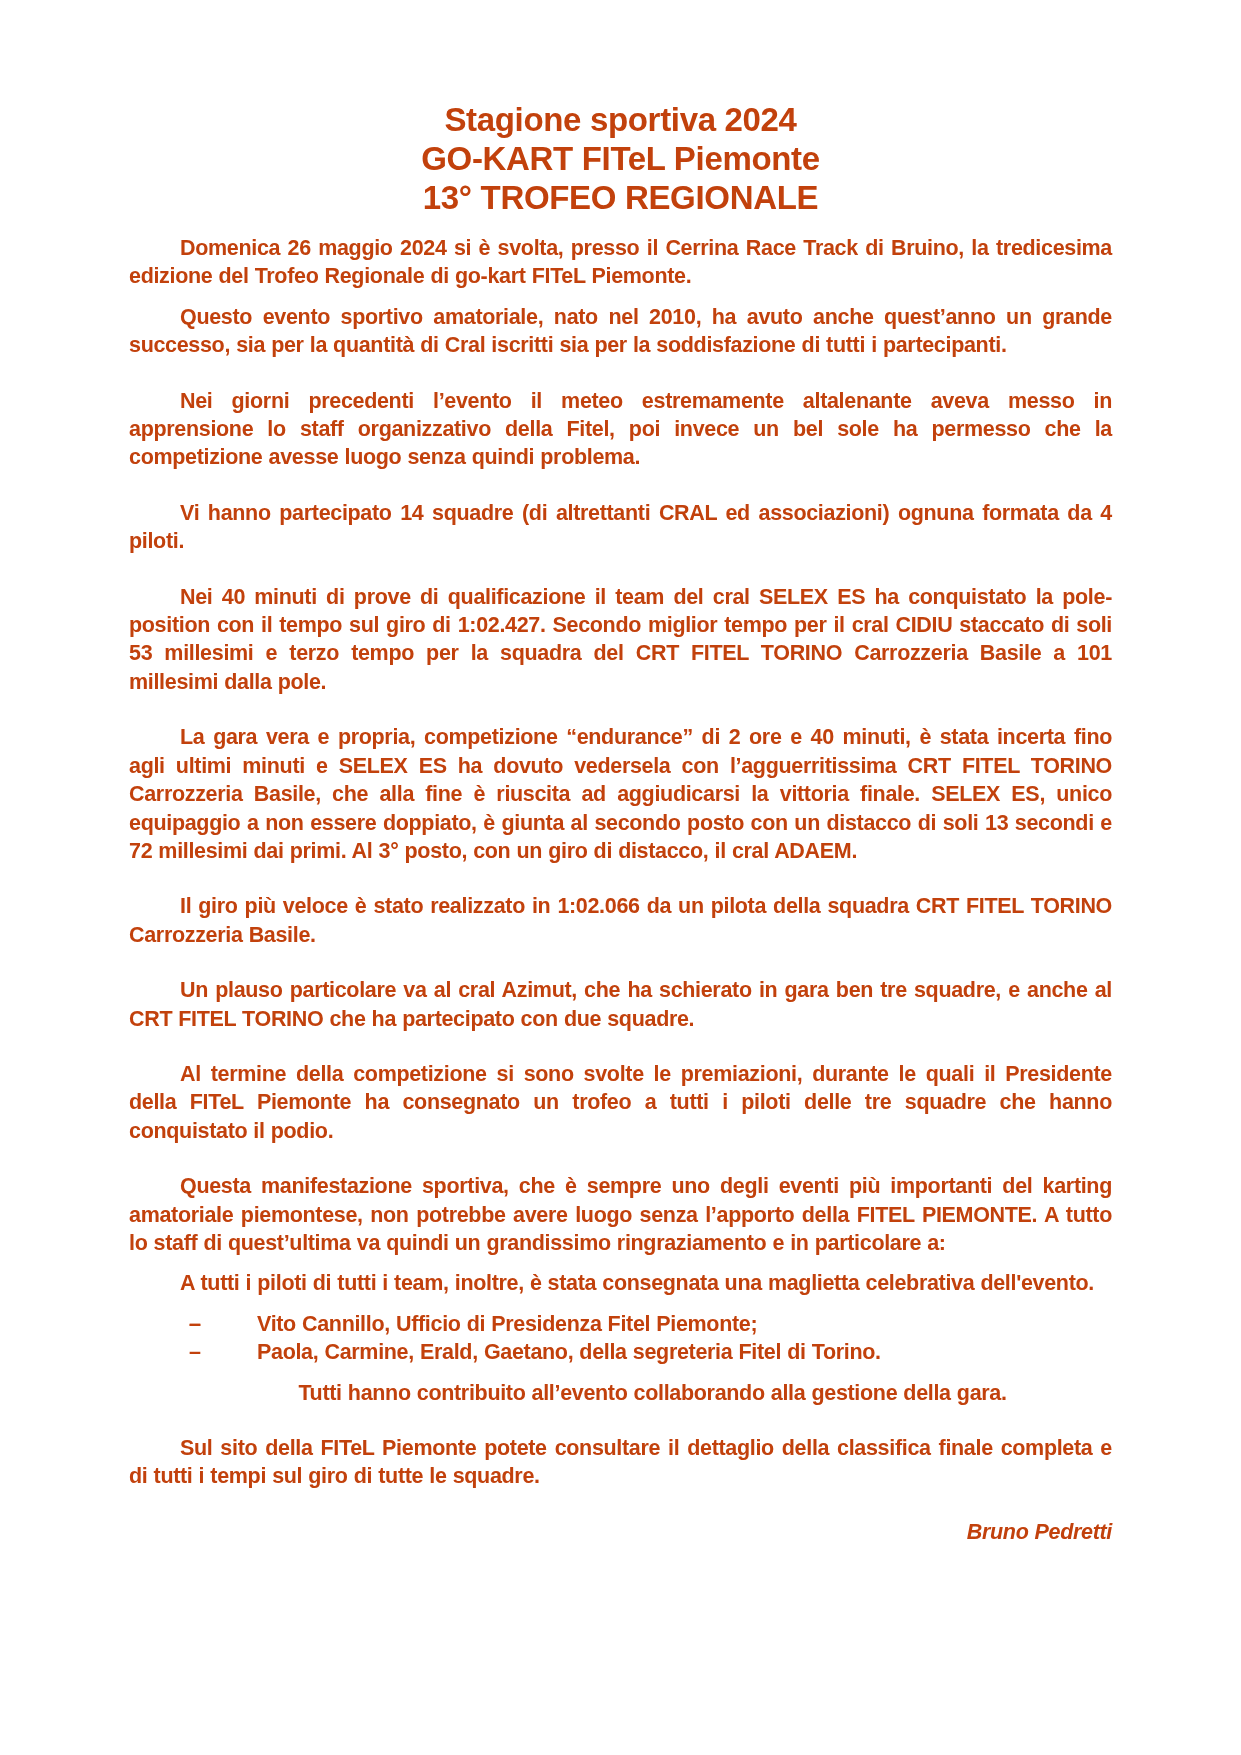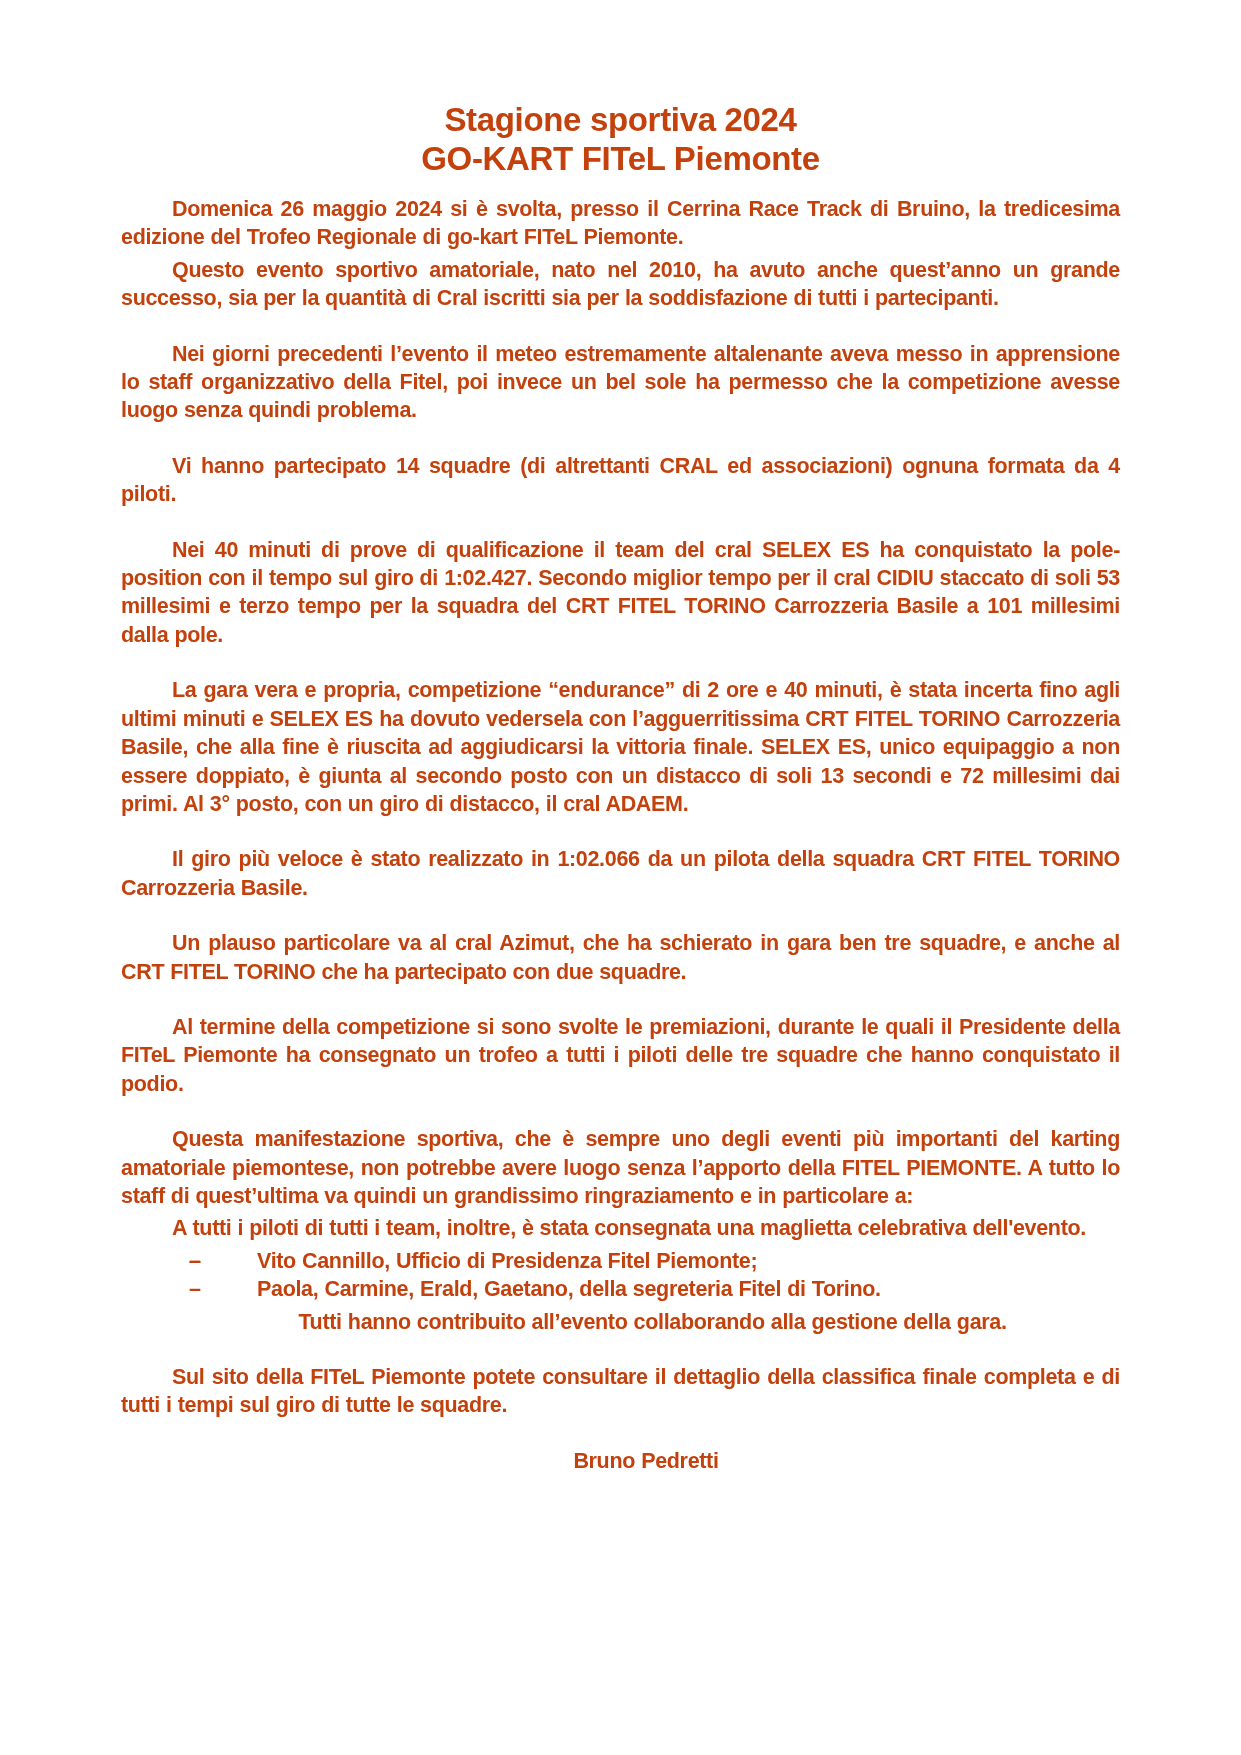--- a/index.html
+++ b/index.html
@@ -28,21 +28,21 @@
     letter-spacing: -0.01em;
   }
   .body-text {
     font-size: 21.5px;
     line-height: 28.4px;
     text-align: justify;
     letter-spacing: -0.015em;
     word-spacing: 0.02em;
   }
   .body-text p {
-    margin: 4px;
+    margin: 12px;
   }
   .indent {
     text-indent: 51px;
   }
   .gap {
     margin-top: 27px !important;
   }
   .thanks-list {
     list-style: none;
     margin: 0;
@@ -57,31 +57,33 @@
     position: absolute;
     left: 72px;
     top: 0;
   }
   .tutti-line {
     text-indent: 64px;
     text-align: center;
   }
   .signature {
     text-indent: 51px;
-    text-align: center;
+    text-align: right;
+    font-style: italic;
   }
 </style>
 </head>
 <body>
 
 <div class="page">
 
   <header class="title-block">
     <div>Stagione sportiva 2024</div>
     <div>GO-KART FITeL Piemonte</div>
+    <div>13° TROFEO REGIONALE</div>
   </header>
 
   <main class="body-text">
 
     <p class="indent">Domenica 26 maggio 2024 si è svolta, presso il Cerrina Race Track di Bruino, la tredicesima edizione del Trofeo Regionale di go-kart FITeL Piemonte.</p>
 
     <p class="indent">Questo evento sportivo amatoriale, nato nel 2010, ha avuto anche quest’anno un grande successo, sia per la quantità di Cral iscritti sia per la soddisfazione di tutti i partecipanti.</p>
 
     <p class="indent gap">Nei giorni precedenti l’evento il meteo estremamente altalenante aveva messo in apprensione lo staff organizzativo della Fitel, poi invece un bel sole ha permesso che la competizione avesse luogo senza quindi problema.</p>
 

